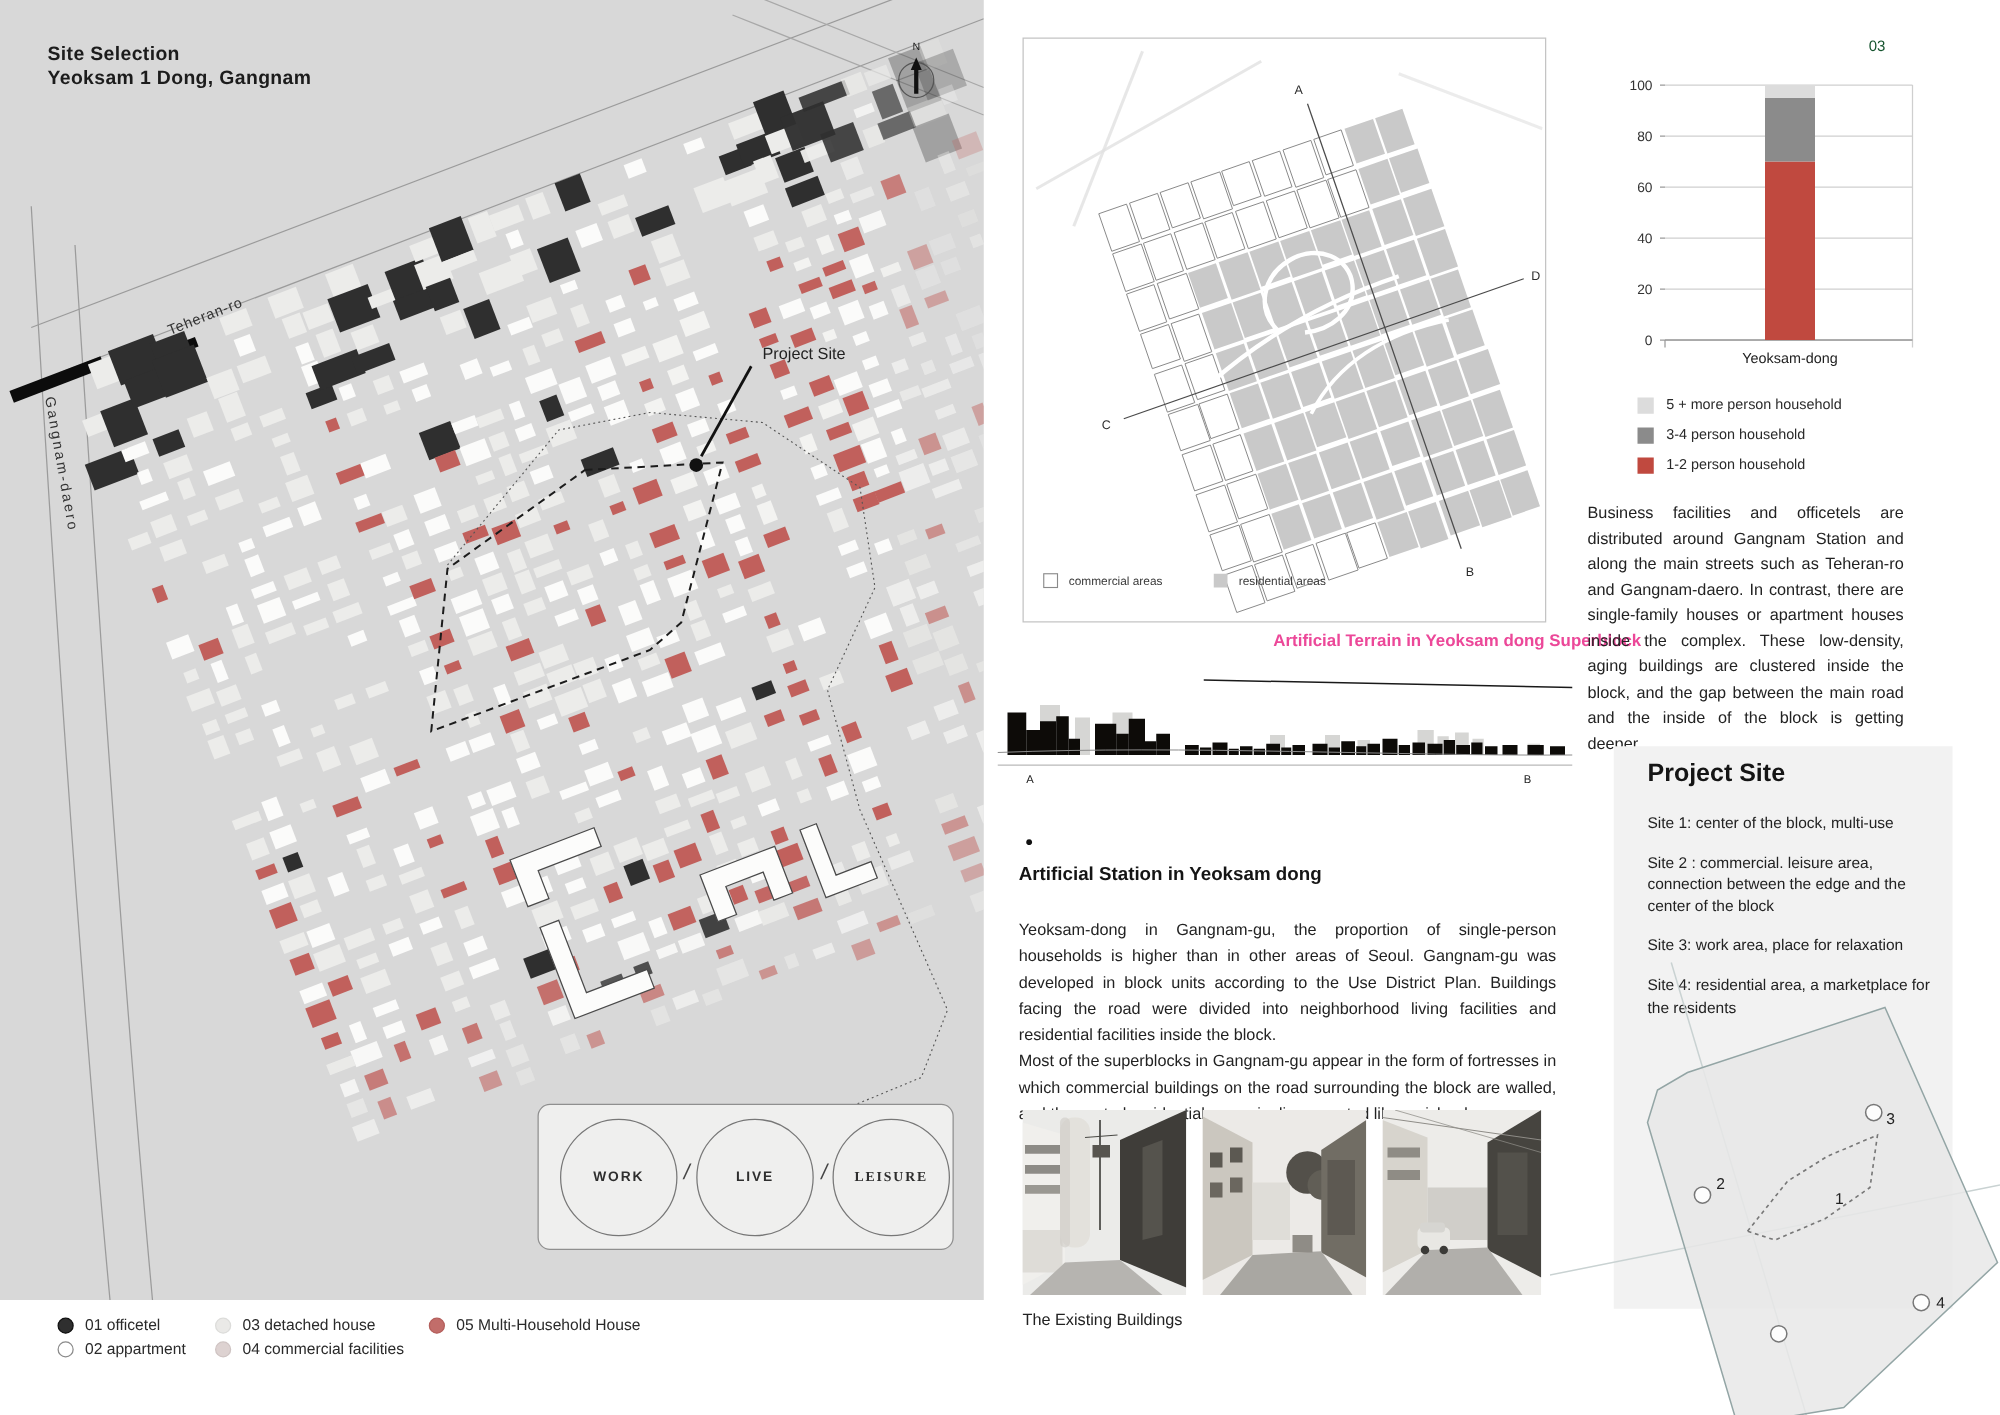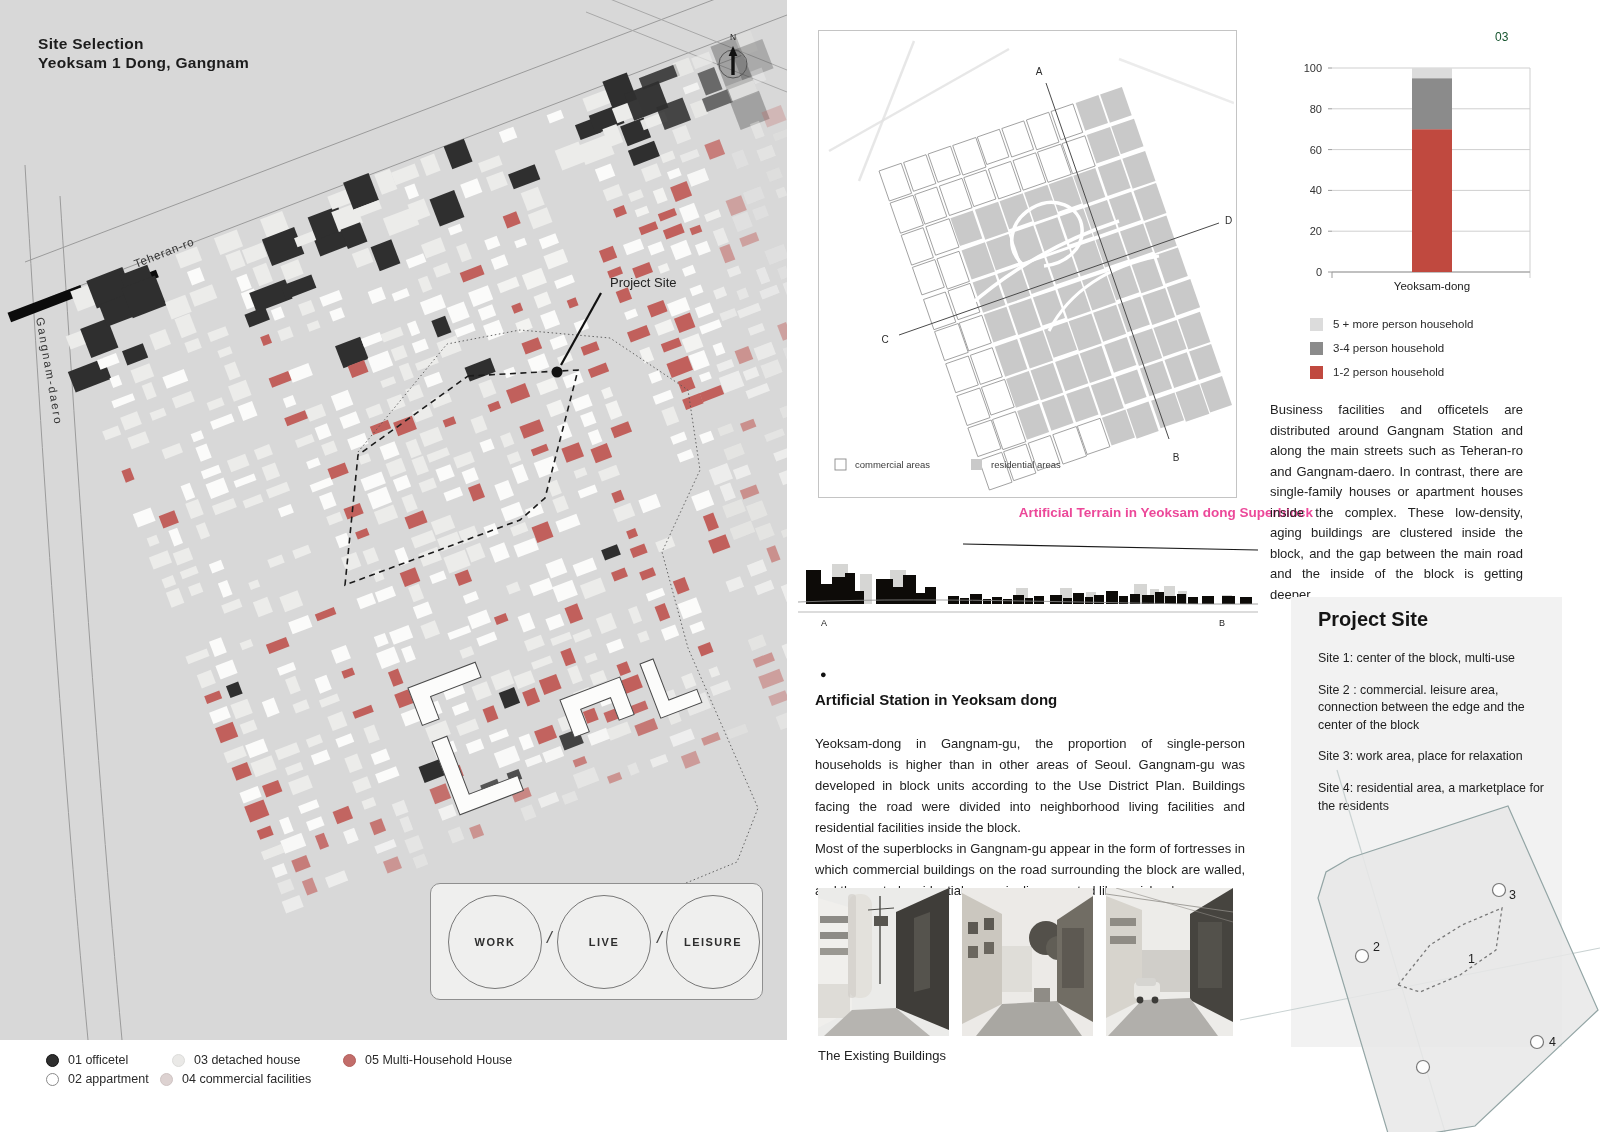--- a/index.html
+++ b/index.html
@@ -689,40 +689,40 @@
 
     <div class="abs" id="venn-box">
       <div class="venn-circle" style="left:17px;">
         <span>WORK</span>
       </div>
       <div class="venn-slash" style="left:116px;">/</div>
       <div class="venn-circle" style="left:126px;">
         <span>LIVE</span>
       </div>
       <div class="venn-slash" style="left:226px;">/</div>
-      <div class="venn-circle" style="left:235px;">
+      <div class="venn-circle" style="left:235px;font-family:Liberation Serif, serif;">
         <span>LEISURE</span>
       </div>
     </div>
   </div>
 
   <div class="abs" id="map-legend">
     <div class="leg-item" style="left:46px;top:13px;">
       <span class="leg-dot" id="dot0" style="background: rgb(47, 47, 47); border: 1px solid rgb(17, 17, 17);"></span>
       <span>01 officetel</span>
     </div>
     <div class="leg-item" style="left:46px;top:32px;">
       <span class="leg-dot" id="dot1" style="background: rgb(255, 255, 255); border: 1px solid rgb(138, 138, 138);"></span>
       <span>02 appartment</span>
     </div>
     <div class="leg-item" style="left:172px;top:13px;">
       <span class="leg-dot" id="dot2" style="background: rgb(234, 233, 231); border: 1px solid rgb(220, 220, 218);"></span>
       <span>03 detached house</span>
     </div>
-    <div class="leg-item" style="left:160px;top:32px;justify-content:space-between;">
+    <div class="leg-item" style="left:172px;top:32px;justify-content:space-between;">
       <span class="leg-dot" id="dot3" style="background: rgb(221, 210, 209); border: 1px solid rgb(207, 196, 195);"></span>
       <span>04 commercial facilities</span>
     </div>
     <div class="leg-item" style="left:343px;top:13px;">
       <span class="leg-dot" id="dot4" style="background: rgb(194, 109, 106); border: 1px solid rgb(180, 95, 92);"></span>
       <span>05 Multi-Household House</span>
     </div>
   </div>
 
   <div class="abs" id="superblock-fig">

